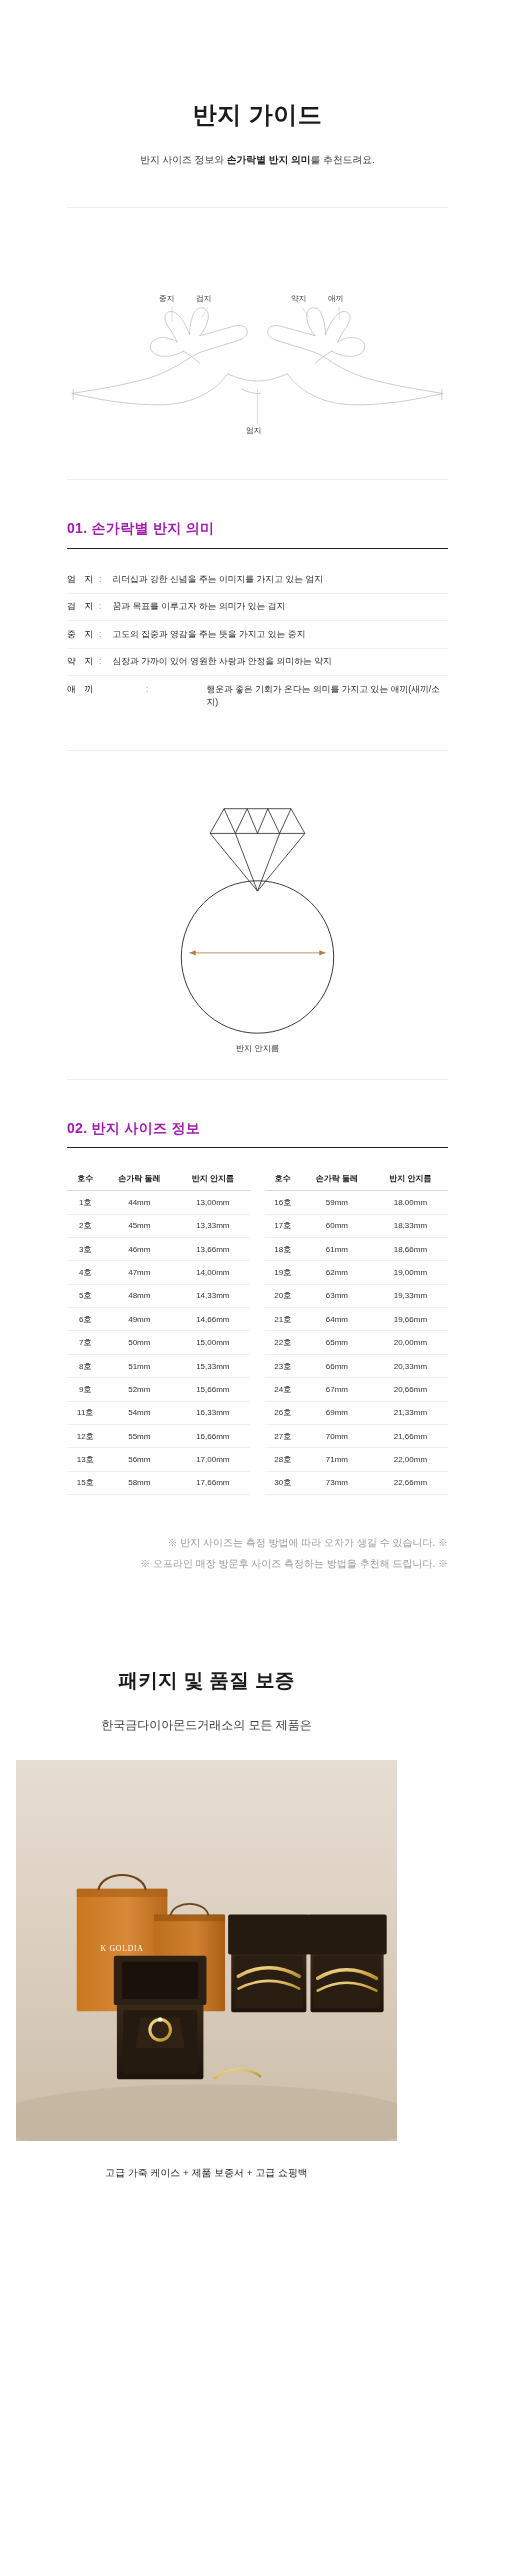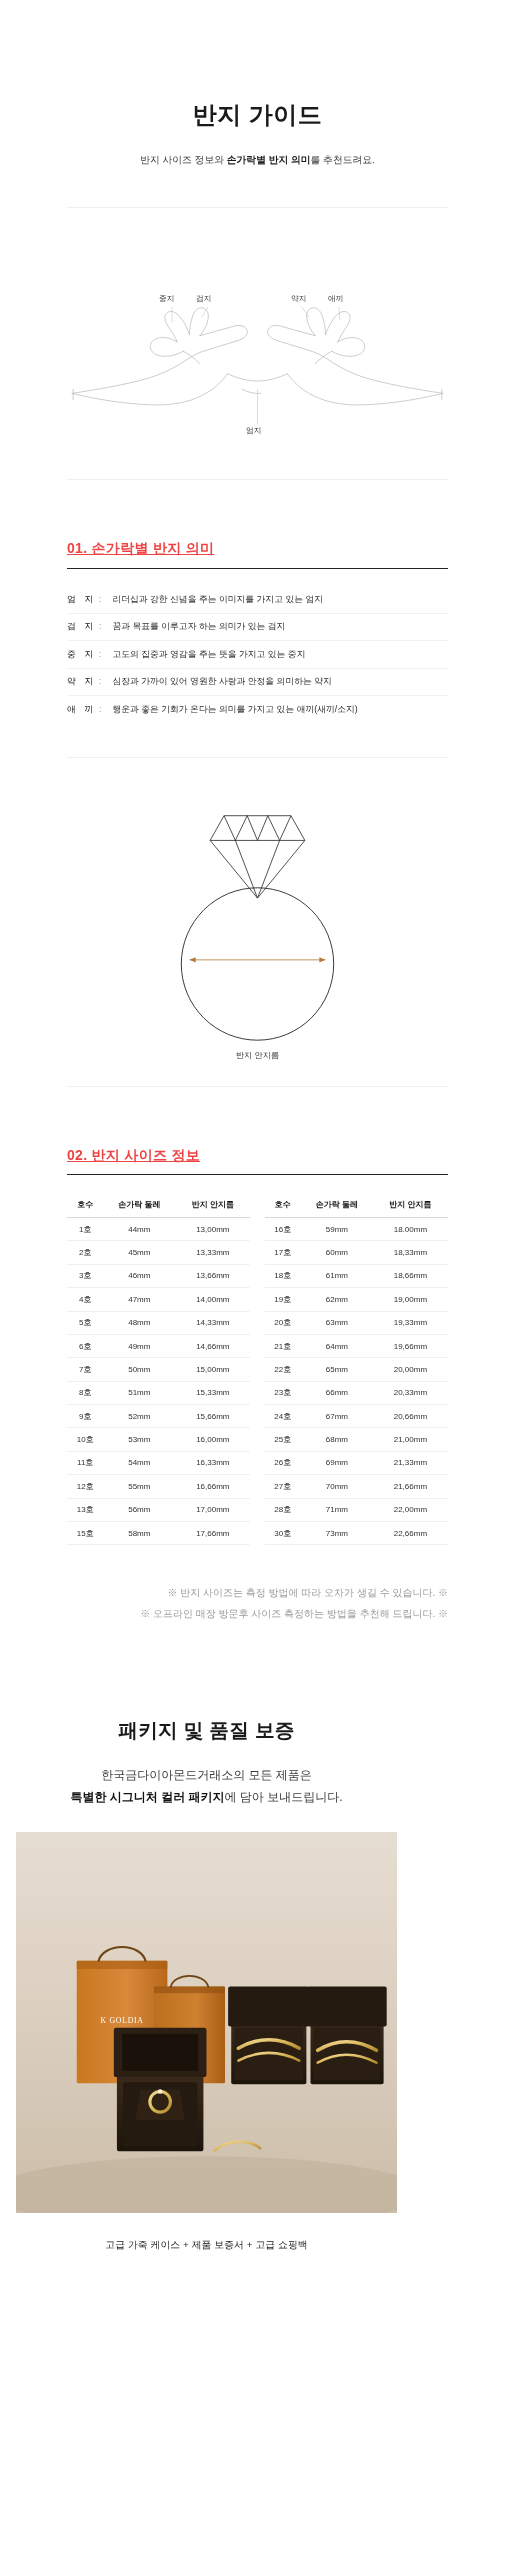--- a/index.html
+++ b/index.html
@@ -56,44 +56,43 @@
   .hand-label {
     position: absolute;
     font-size: 7.7px;
     color: #333;
     letter-spacing: 0;
     white-space: nowrap;
   }
 
   
   .sec-head {
-    margin-top: 60px;
+    margin-top: 40px;
     font-size: 14px;
     font-weight: bold;
-    color: #ef4444;
+    color: #a21caf;
     letter-spacing: 0.3px;
-    text-decoration: underline;
   }
   .sec-rule {
     margin-top: 9.3px;
     border-bottom: 1px solid #222;
     width: 100%;
   }
 
   
   .meaning-list { margin-top: 17.5px; }
   .meaning-row {
     display: flex;
     align-items: baseline;
     padding: 6.7px 0;
     font-size: 8.8px;
     color: #2b2b2b;
     border-bottom: 0.5px solid #f2f2f2;
   }
-  .meaning-row:last-child { border-bottom: none; }
+  .meaning-row:last-child { border-bottom: none; gap: 47px; }
   .m-name {
     width: 32px;
     letter-spacing: 3.1px;
     color: #111;
     flex: none;
   }
   .m-colon { width: 13.4px; flex: none; color: #999; }
   .m-desc { flex: 1; line-height: 1.5; }
 
   
@@ -407,29 +406,20 @@
         <tr>
           <td>9호</td>
           <td>52mm</td>
           <td>15,66mm</td>
           <td class="gap"></td>
           <td>24호</td>
           <td>67mm</td>
           <td>20,66mm</td>
         </tr>
         <tr>
-          <td>10호</td>
-          <td>53mm</td>
-          <td>16,00mm</td>
-          <td class="gap"></td>
-          <td>25호</td>
-          <td>68mm</td>
-          <td>21,00mm</td>
-        </tr>
-        <tr>
           <td>11호</td>
           <td>54mm</td>
           <td>16,33mm</td>
           <td class="gap"></td>
           <td>26호</td>
           <td>69mm</td>
           <td>21,33mm</td>
         </tr>
         <tr>
           <td>12호</td>
@@ -464,21 +454,20 @@
     <div class="notes">
       <div>※ 반지 사이즈는 측정 방법에 따라 오차가 생길 수 있습니다. ※</div>
       <div>※ 오프라인 매장 방문후 사이즈 측정하는 방법을 추천해 드립니다. ※</div>
     </div>
   </div>
 
   <div class="inner pkg-section">
     <div class="pkg-title">패키지 및 품질 보증</div>
     <div class="pkg-desc">
       <div>한국금다이아몬드거래소의 모든 제품은</div>
-      <div><b>특별한 시그니처 컬러 패키지</b><span>에 담아 보내드립니다.</span></div>
     </div>
 
     <div class="pkg-photo">
       <svg width="381" height="381" viewBox="0 0 740 740">
         <defs>
           <linearGradient id="bgGrad" x1="0" y1="0" x2="0" y2="1">
             <stop offset="0%" stop-color="#e6ddd2"></stop>
             <stop offset="60%" stop-color="#d8cbba"></stop>
             <stop offset="100%" stop-color="#cbbda9"></stop>
           </linearGradient>

